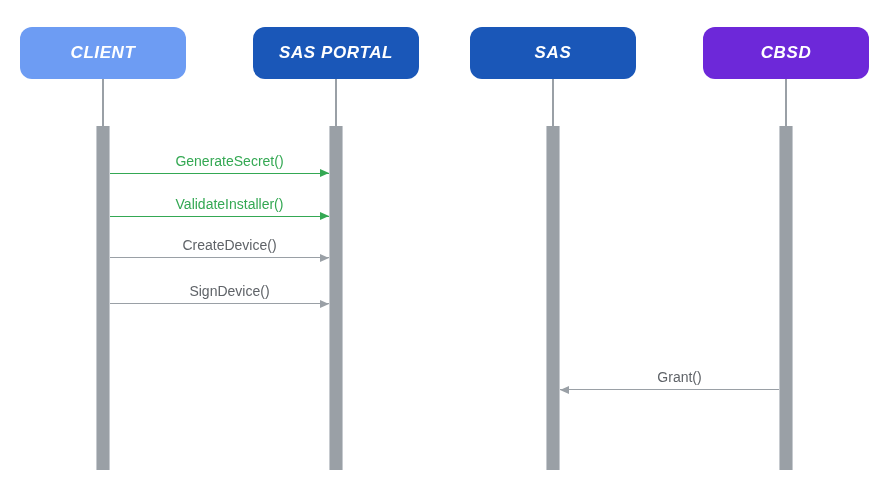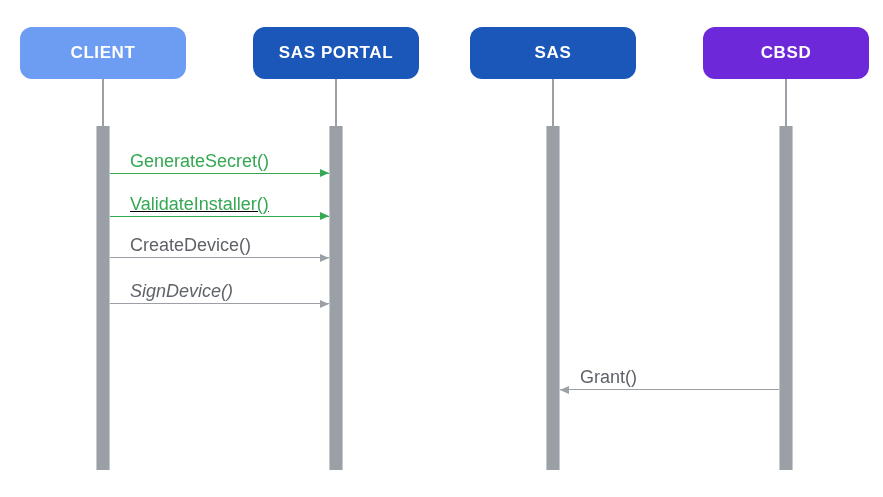--- a/index.html
+++ b/index.html
@@ -21,20 +21,21 @@
     width: 166px;
     height: 52px;
     border-radius: 12px;
     display: flex;
     align-items: center;
     justify-content: center;
     color: #ffffff;
     font-size: 17px;
     font-weight: bold;
     letter-spacing: 0.6px;
+    font-style: italic;
   }
   .actor-client     { left: 20px;  background: #6D9CF3; }
   .actor-sas-portal { left: 253px; background: #1A57B8; }
   .actor-sas        { left: 470px; background: #1A57B8; }
   .actor-cbsd       { left: 703px; background: #6d28d9; }
 
   
   .stem {
     position: absolute;
     top: 79px;
@@ -62,42 +63,43 @@
   .bar-sas        { left: 546px; }
   .bar-cbsd       { left: 779px; }
 
   
   .message {
     position: absolute;
     width: 219px;
   }
   .message .msg-label {
     display: block;
-    font-size: 18px;
+    text-align: center;
+    font-size: 14px;
     line-height: 18px;
     height: 18px;
     margin-left: 20px;
   }
   .message .msg-line {
     position: relative;
     margin-top: 3px;
     height: 0;
   }
   .message.green .msg-label { color: #34A853; }
   .message.green .msg-line  { border-top: 1.5px solid #34A853; }
   .message.gray  .msg-label { color: #5F6368; }
   .message.gray  .msg-line  { border-top: 1px solid #9AA0A6; }
 
   .msg-left  { left: 110px; }   
   .msg-right { left: 560px; }   
 
   .msg-1 { top: 152px; }
-  .msg-2 { top: 195px; text-decoration: underline; }
+  .msg-2 { top: 195px; }
   .msg-3 { top: 236px; }
-  .msg-4 { top: 282px; font-style: italic; }
+  .msg-4 { top: 282px; }
   .msg-5 { top: 324px; }
   .msg-6 { top: 368px; }
 
   
   .arrowhead {
     position: absolute;
     width: 0;
     height: 0;
     border-top: 4px solid transparent;
     border-bottom: 4px solid transparent;

